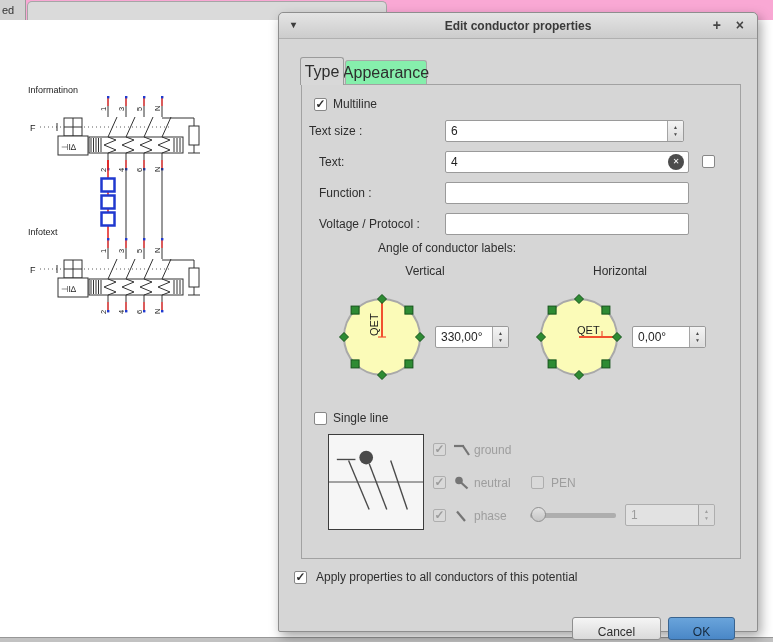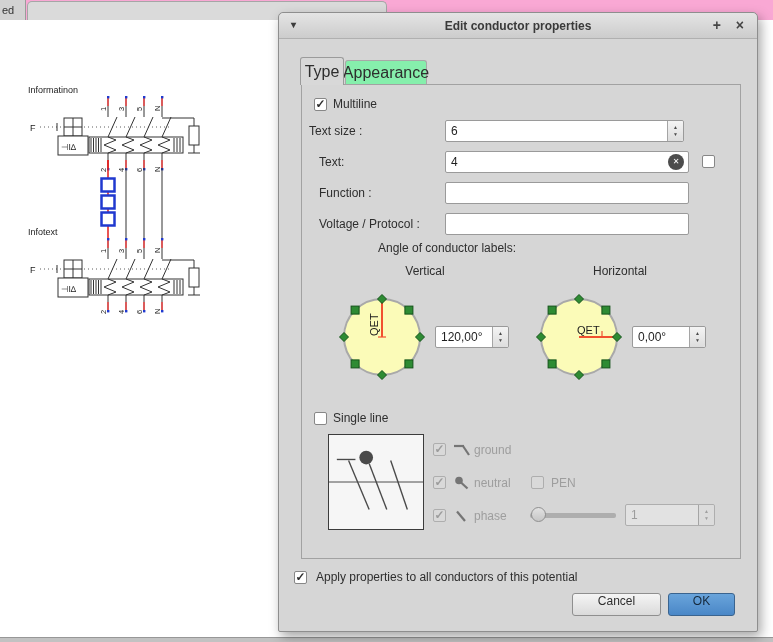--- a/index.html
+++ b/index.html
@@ -69,21 +69,21 @@
   .inp.dis .spins span { color:#a0a0a0; }
   .clear-btn { position:absolute; right:4px; top:2px; width:16px; height:16px; border-radius:50%;
          background:#4c4c4c; color:#ffffff; font-size:8px; line-height:16px; text-align:center; }
 
   .slider-track { position:absolute; height:5px; background:#aeaeae; border-radius:2px; }
   .slider-handle { position:absolute; width:15px; height:15px; border-radius:50%;
          background:linear-gradient(#e2e2e2,#c6c6c6); border:1px solid #8f8f8f; }
 
   .btn { position:absolute; height:23px; border:1px solid #8f8f8f; border-radius:3px;
          background:linear-gradient(#f5f5f5,#dadada); font-size:12px; color:#2e2e2e;
-         display:flex; align-items:flex-start; justify-content:center; }
+         display:flex; align-items:flex-end; justify-content:center;margin-top:24px; }
   .btn.primary { background:linear-gradient(#69a4db,#4a87c7); border-color:#3a648f; color:#16293c; }
 
   .preview-box { position:absolute; background:#f6f6f6; border:1px solid #3c3c3c; }
   svg text { font-family:"Liberation Sans", sans-serif; }
 </style>
 </head>
 <body>
 
 <div class="tabbar">
   <div class="tab-ed">
@@ -281,21 +281,21 @@
         <polygon points="45,78.5 49.5,83 45,87.5 40.5,83"></polygon>
         <polygon points="2.5,45 7,40.5 11.5,45 7,49.5"></polygon>
         <polygon points="78.5,45 83,40.5 87.5,45 83,49.5"></polygon>
         <rect x="14.1" y="14.1" width="8" height="8"></rect>
         <rect x="67.9" y="14.1" width="8" height="8"></rect>
         <rect x="14.1" y="67.9" width="8" height="8"></rect>
         <rect x="67.9" y="67.9" width="8" height="8"></rect>
       </g>
     </svg>
     <div class="inp" style="left:133px; top:241px; width:74px;">
-      <span class="val">120,00°</span>
+      <span class="val">330,00°</span>
       <span class="spins">
         <span>▲</span>
         <span>▼</span>
       </span>
     </div>
 
     <svg style="position:absolute; left:232px; top:207px;" width="90" height="90" viewBox="0 0 90 90">
       <circle cx="45" cy="45" r="38" fill="#fbfbb8" stroke="#a9a9a9" stroke-width="2"></circle>
       <line x1="45" y1="45" x2="82" y2="45" stroke="#f1502f" stroke-width="2"></line>
       <line x1="68" y1="39" x2="68" y2="45" stroke="#f1502f" stroke-width="1.2"></line>

